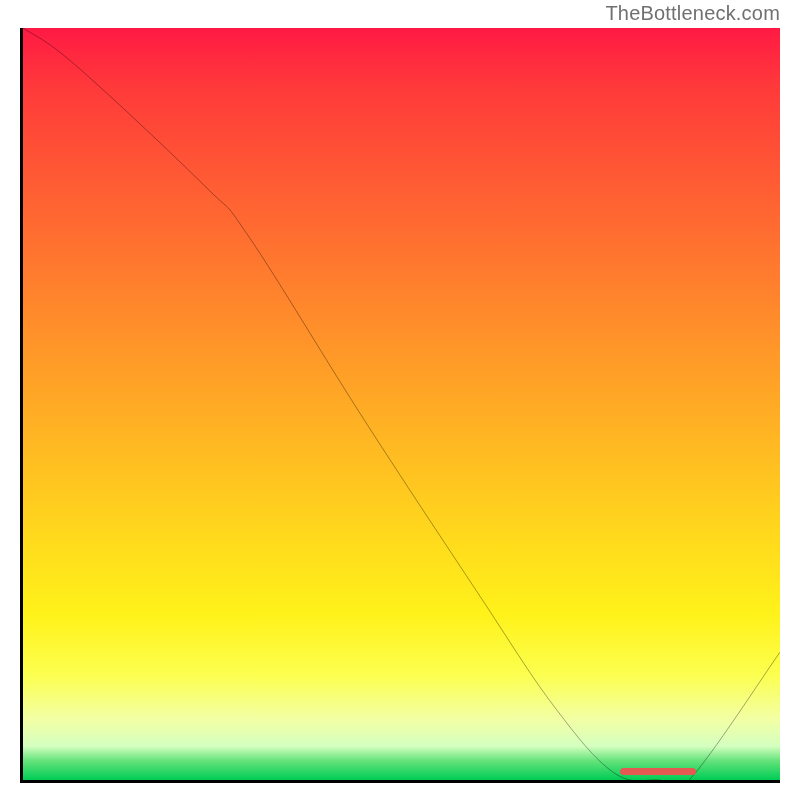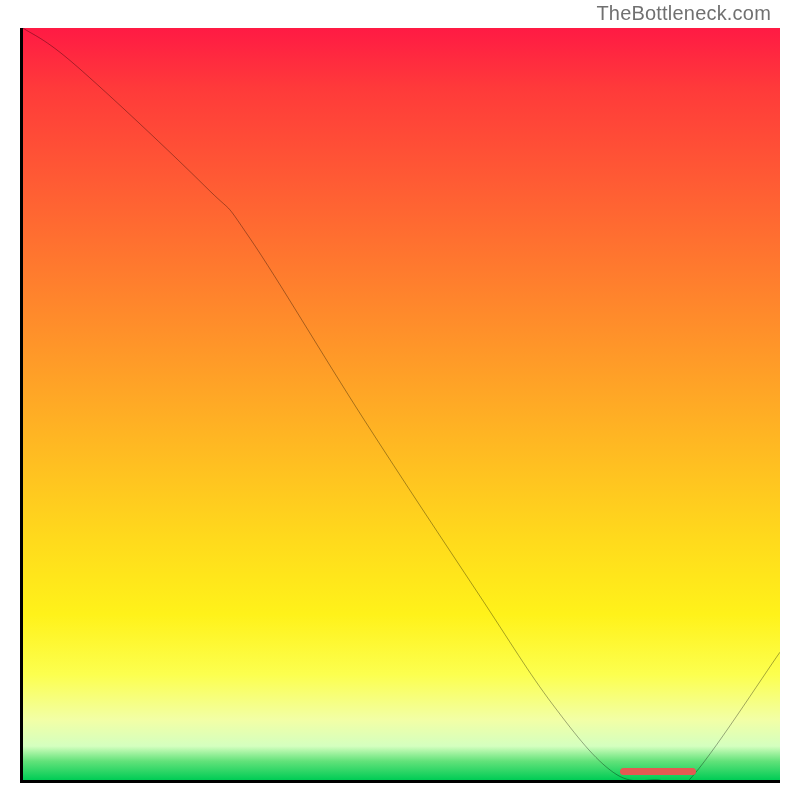--- a/index.html
+++ b/index.html
@@ -6,21 +6,21 @@
   body {
     width: 800px;
     height: 800px;
     background: #fff;
     position: relative;
     font-family: Arial, Helvetica, sans-serif;
   }
   .watermark {
     position: absolute;
     top: 2px;
-    right: 29px;
+    right: 20px;
     font-size: 20px;
     color: #707070;
     font-weight: 400;
     letter-spacing: 0.2px;
   }
   .plot-frame {
     position: absolute;
     left: 20px;
     top: 28px;
     width: 760px;

